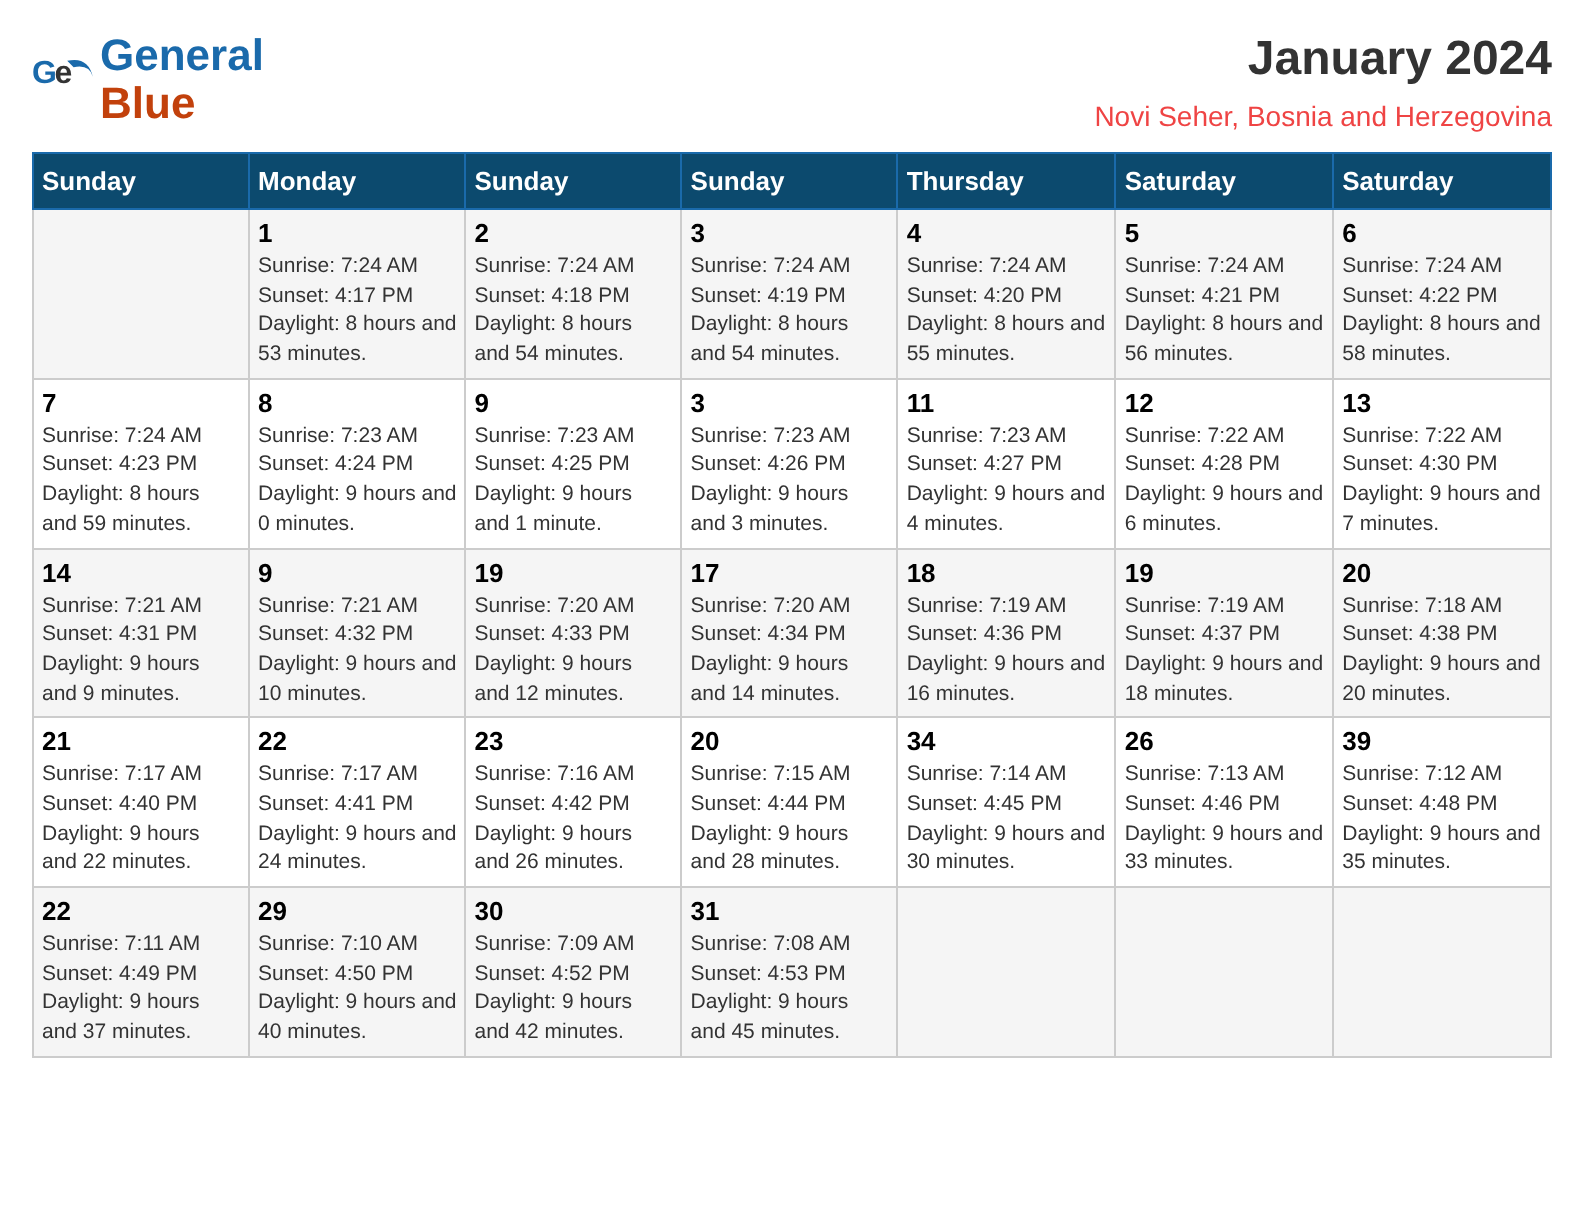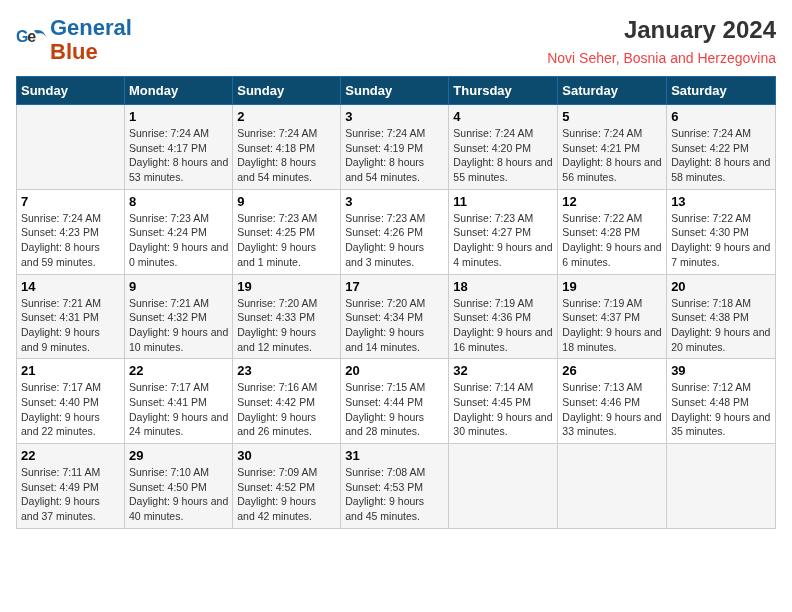--- a/index.html
+++ b/index.html
@@ -221,21 +221,21 @@
         </td>
         <td>
           <span class="day-number">23</span>
           <div class="day-detail">Sunrise: 7:16 AM<br>Sunset: 4:42 PM<br>Daylight: 9 hours and 26 minutes.</div>
         </td>
         <td>
           <span class="day-number">20</span>
           <div class="day-detail">Sunrise: 7:15 AM<br>Sunset: 4:44 PM<br>Daylight: 9 hours and 28 minutes.</div>
         </td>
         <td>
-          <span class="day-number">32</span>
+          <span class="day-number">34</span>
           <div class="day-detail">Sunrise: 7:14 AM<br>Sunset: 4:45 PM<br>Daylight: 9 hours and 30 minutes.</div>
         </td>
         <td>
           <span class="day-number">26</span>
           <div class="day-detail">Sunrise: 7:13 AM<br>Sunset: 4:46 PM<br>Daylight: 9 hours and 33 minutes.</div>
         </td>
         <td>
           <span class="day-number">39</span>
           <div class="day-detail">Sunrise: 7:12 AM<br>Sunset: 4:48 PM<br>Daylight: 9 hours and 35 minutes.</div>
         </td>

